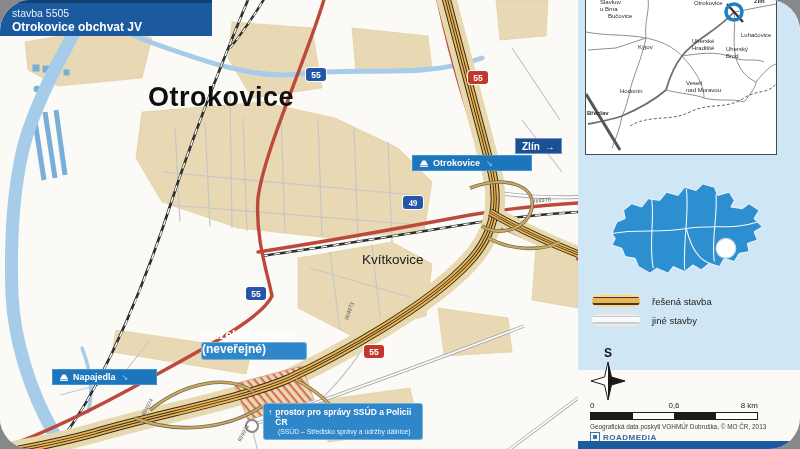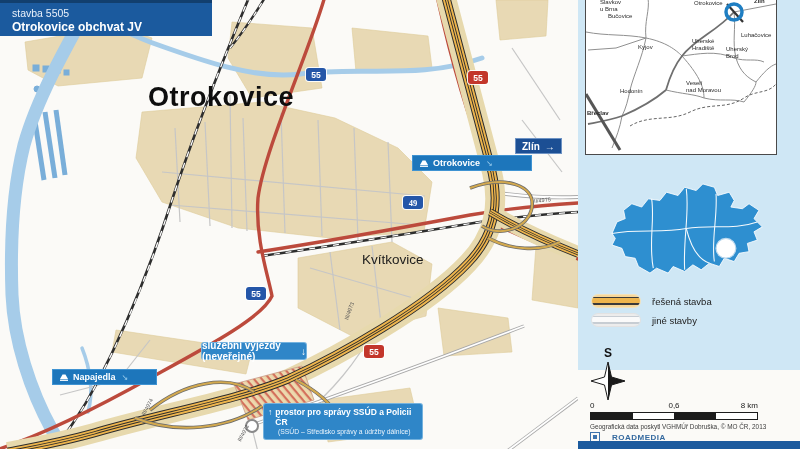--- a/index.html
+++ b/index.html
@@ -1,17 +1,17 @@
 <!DOCTYPE html>
 <html><head>
 <meta charset="utf-8">
 <style>
   html,body{margin:0;padding:0;background:#888;}
   .stage{position:relative;width:800px;height:449px;overflow:hidden;
-         font-family:"Liberation Sans",sans-serif;background:#fbfaf7;}
+         font-family:"Liberation Sans",sans-serif;background:#fbfaf7;border-radius:31px;}
   .abs{position:absolute;}
 
   
   .title-box{left:0;top:0;width:212px;height:36px;background:#1b5a9e;color:#fff;
              border-top:3px solid #123f6e;padding:4px 0 0 12px;box-sizing:border-box;}
   .title-box .l1{font-size:10.5px;color:#e8f0fa;line-height:13px;}
   .title-box .l2{font-size:12px;font-weight:bold;line-height:14px;}
 
   
   .city-label{left:148px;top:82px;font-size:27px;font-weight:bold;color:#0e0e0e;letter-spacing:.5px;}
@@ -23,22 +23,22 @@
   .flag .flag-arrow{margin-left:6px;color:#9fd0ef;font-size:8px;font-weight:normal;}
   .flag-otrokovice{left:412px;top:155px;width:120px;}
   .flag-napajedla{left:52px;top:369px;width:105px;}
 
   .dir-sign{left:515px;top:138px;height:16px;background:#1c4f94;border:1px solid #6e93c4;
             color:#fff;font-size:10px;font-weight:bold;display:flex;align-items:center;
             padding:0 6px;box-sizing:border-box;}
   .dir-sign .arrow{margin-left:5px;}
 
   .callout{background:#2f86c8;color:#fff;border-radius:2px;box-shadow:0 0 0 1px #74b2de;}
-  .callout-service{left:202px;top:343px;width:104px;height:16px;font-size:10px;font-weight:bold;
-                   display:flex;align-items:center;justify-content:center;gap:4px;}
+  .callout-service{left:202px;top:343px;width:104px;height:16px;font-size:12px;font-weight:bold;
+                   display:flex;align-items:center;justify-content:center;gap:4px;flex-direction:column;}
   .callout-ssud{left:264px;top:404px;width:158px;padding:3px 6px 3px 4px;box-sizing:border-box;}
   .callout-ssud .row1{font-size:8.5px;font-weight:bold;line-height:10px;display:flex;gap:3px;}
   .callout-ssud .row2{font-size:6.8px;line-height:9px;color:#eaf4fc;padding-left:10px;}
 
   .shield{width:20px;height:13px;border-radius:3px;display:flex;align-items:center;justify-content:center;
           color:#fff;font-size:8.5px;font-weight:bold;box-shadow:0 0 0 1px rgba(255,255,255,.9);}
   .shield.blue{background:#2456a8;}
   .shield.red{background:#c3362b;}
   .sh0{left:306px;top:68px;} .sh1{left:468px;top:71px;} .sh2{left:403px;top:196px;font-family:Liberation Serif, serif;}
   .sh3{left:246px;top:287px;} .sh4{left:364px;top:345px;}
@@ -73,21 +73,21 @@
   .scale .ticks{position:relative;height:10px;font-size:8px;color:#222;}
   .scale .t0{position:absolute;left:0;}
   .scale .t05{position:absolute;left:50%;transform:translateX(-50%);}
   .scale .t1{position:absolute;right:0;}
   .scale .bar{margin-top:1px;height:6px;border:1px solid #1c1c1c;display:flex;}
   .scale .bar span{flex:1;}
   .scale .bar span:nth-child(1),.scale .bar span:nth-child(3){background:#1c1c1c;}
   .scale .bar span:nth-child(2),.scale .bar span:nth-child(4){background:#fff;}
 
   .attribution{position:absolute;left:12px;top:423px;font-size:6.4px;color:#3c3c3c;width:205px;}
-  .logo-row{position:absolute;left:12px;top:432px;display:flex;align-items:center;gap:12px;}
+  .logo-row{position:absolute;left:12px;top:432px;display:flex;align-items:center;gap:3px;}
   .logo-box{width:8px;height:8px;border:1.5px solid #3f74ad;display:flex;align-items:center;justify-content:center;}
   .logo-box i{width:4px;height:4px;background:#3f74ad;display:block;}
   .logo-text{font-size:8px;font-weight:bold;letter-spacing:.5px;color:#34699f;text-transform:uppercase;}
   .panel-footer{position:absolute;left:0;top:441px;width:222px;height:8px;background:#1b5a9e;}
 </style>
 </head>
 <body>
 
 <div class="stage">
 

